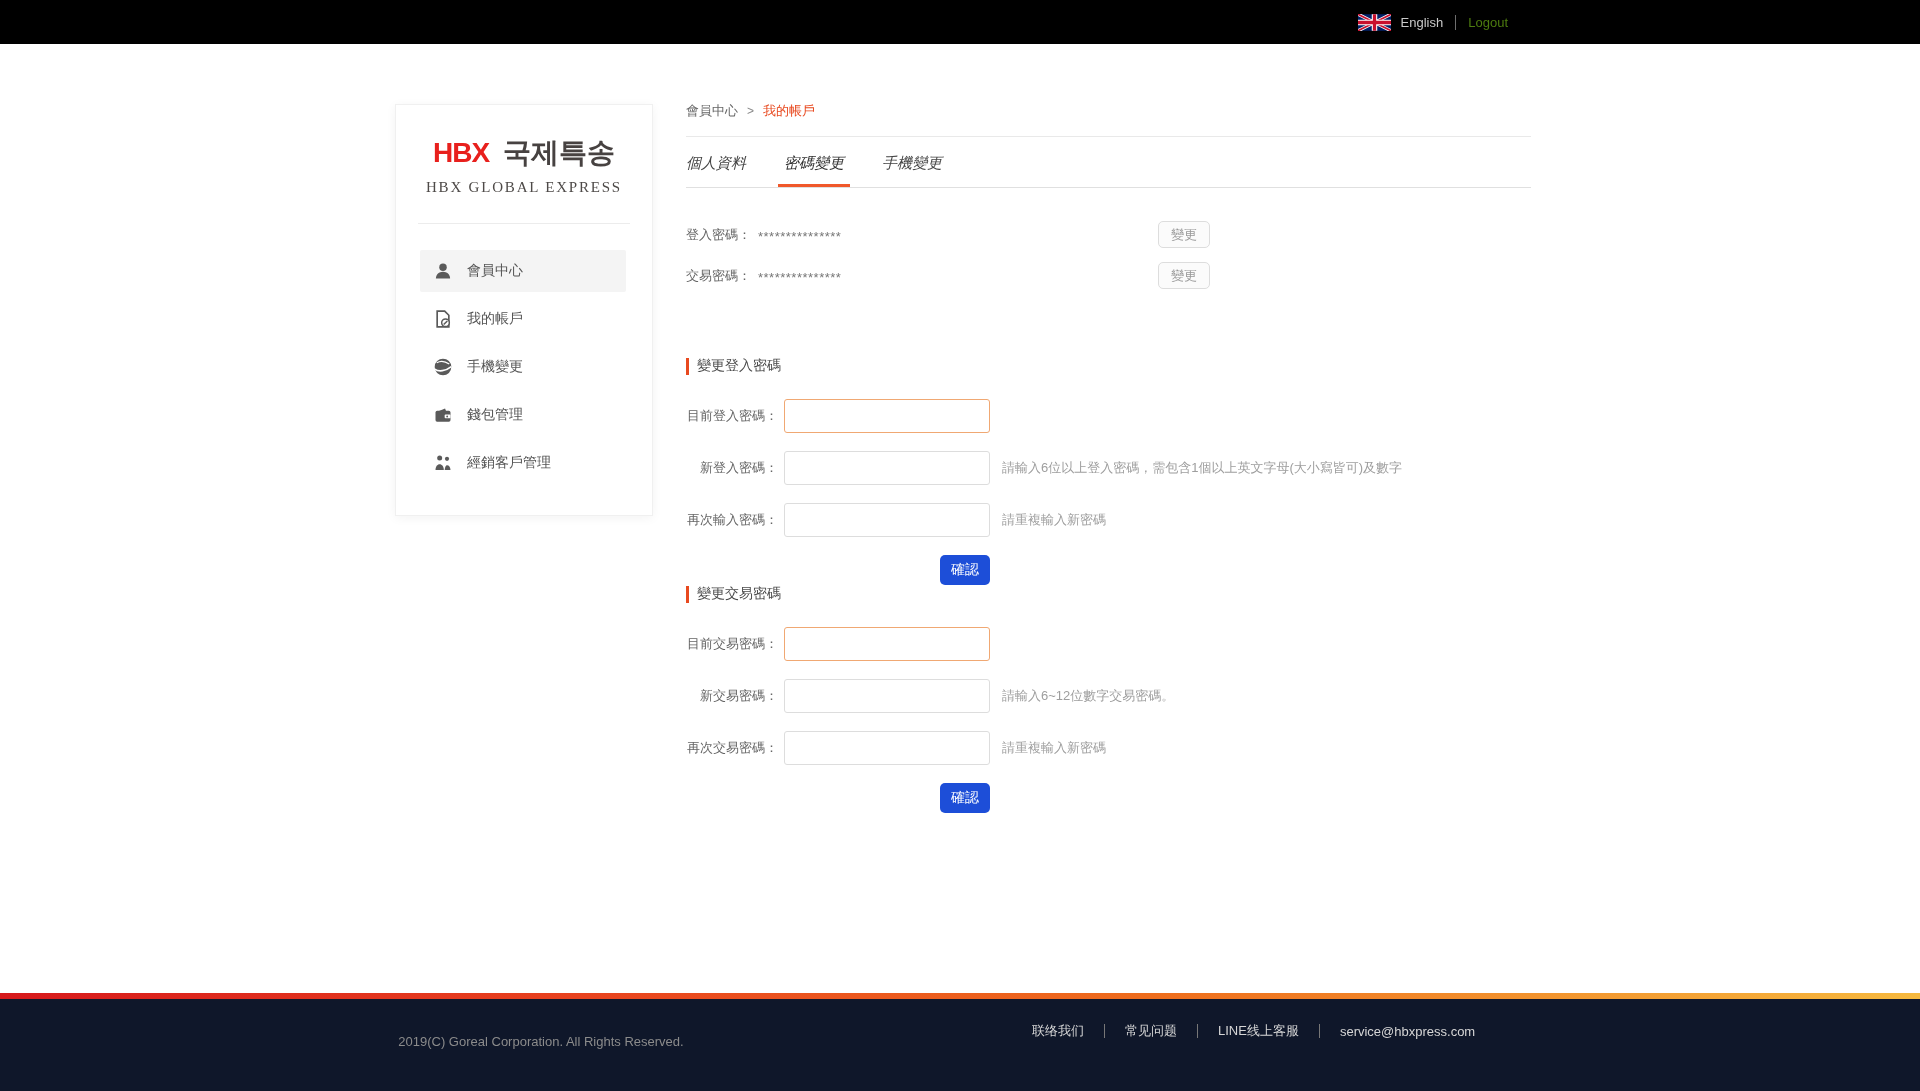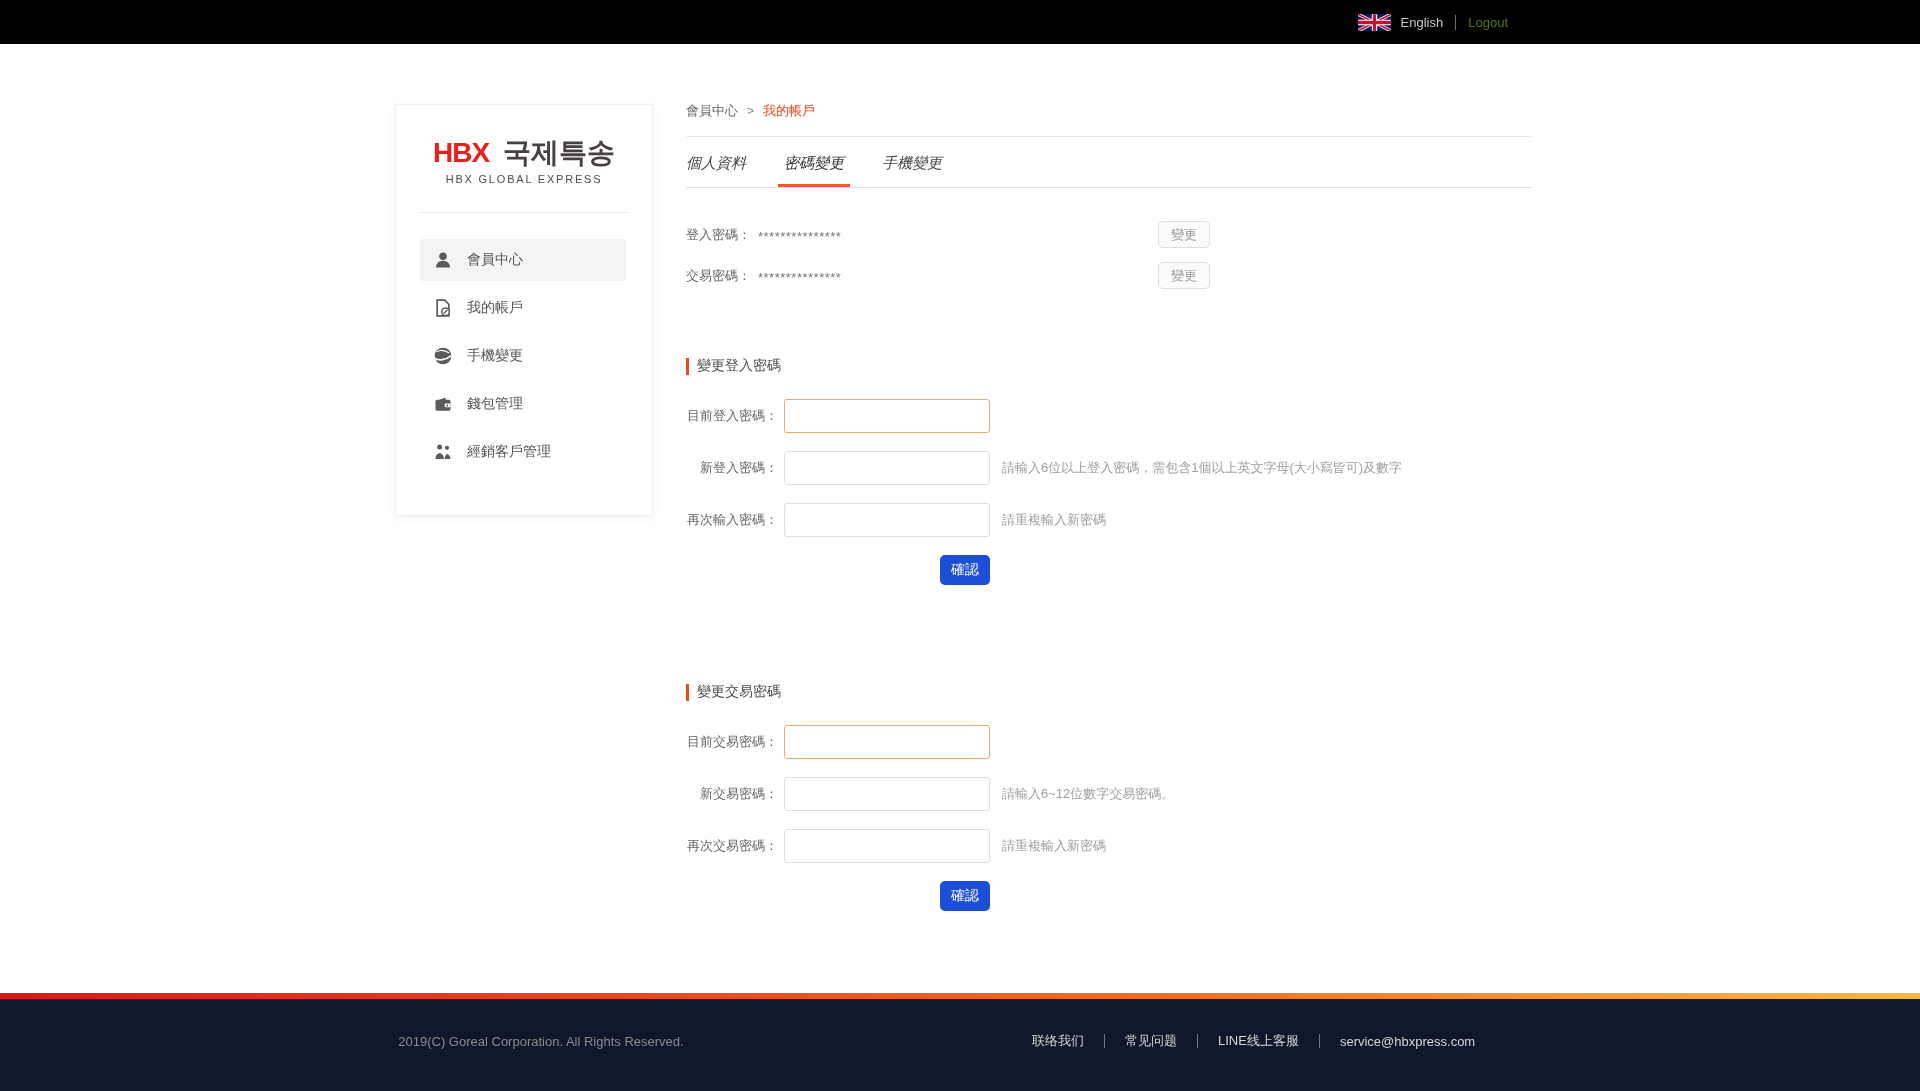--- a/index.html
+++ b/index.html
@@ -26,21 +26,21 @@
   
   .sidebar {
     position:absolute; left:395px; top:104px; width:258px; height:412px;
     background:#fff; border:1px solid #f0f0f0;
     box-shadow:0 2px 10px rgba(0,0,0,.05);
   }
   .logo-block { padding-top:34px; text-align:center; }
   .logo-line { font-size:28px; font-weight:800; line-height:1; white-space:nowrap; }
   .logo-red { color:#e8201d; letter-spacing:-1px; }
   .logo-kr { color:#474241; margin-left:14px; }
-  .logo-sub { margin-top:6px; font-size:11px; letter-spacing:1.8px; color:#4e4a48; }
+  .logo-sub { margin-top:12px; font-size:15px; letter-spacing:1.8px; color:#4e4a48;font-family:Liberation Serif, serif; }
   .side-divider { margin:27px 22px 0 22px; border-top:1px solid #ececec; }
   .menu { margin-top:26px; }
   .menu-item {
     display:flex; align-items:center; gap:14px;
     height:42px; margin:0 26px 6px 24px; padding-left:13px;
     border-radius:2px; font-size:14px; color:#555; cursor:pointer;
   }
   .menu-item.active { background:#f4f4f4; }
   .mi-icon { width:20px; height:20px; display:block; flex:none; }
 
@@ -64,21 +64,21 @@
   .sum-value { color:#777; letter-spacing:.5px; padding-top:3px; }
   .sum-btn {
     position:absolute; left:472px; top:0;
     width:52px; height:27px;
     background:#fbfbfb; border:1px solid #ddd; border-radius:5px;
     color:#999; font-size:13px;
     display:flex; align-items:center; justify-content:center; cursor:pointer;
   }
 
   .form-section.login { margin-top:67px; }
-  .form-section.trade { margin-top:98px; }
+  .form-section.trade { }
   .sec-header { display:flex; align-items:center; gap:8px; }
   .sec-bar { width:3px; height:17px; background:#e8491f; flex:none; }
   .sec-title { font-size:14px; color:#4a4a4a; }
   .field-row { display:flex; align-items:center; margin-bottom:18px; }
   .field-row.first { margin-top:24px; }
   .f-label { width:92px; text-align:right; font-size:13px; color:#666; flex:none; }
   .f-input {
     margin-left:6px; width:206px; height:34px;
     border:1px solid #ddd; border-radius:3px;
     padding:0 8px; font-size:13px; color:#444; outline:none;
@@ -98,21 +98,21 @@
   
   .footer-grad {
     position:absolute; left:0; top:993px; width:1920px; height:6px;
     background:linear-gradient(90deg,#d6191c 0%,#e8431f 30%,#ee6d1d 60%,#f6b93f 100%);
   }
   .footer-black { position:absolute; left:0; top:999px; width:1920px; height:92px; background:#0f172a; }
   .copyright {
     position:absolute; left:395px; top:35px; width:292px;
     text-align:center; font-size:13px; color:#8b8b8b;
   }
-  .footer-links { position:absolute; left:1032px; top:33px; display:flex; align-items:center; }
+  .footer-links { position:absolute; left:1032px; top:23px; display:flex; align-items:center; }
   .f-link { font-size:13px; color:#d6d6d6; cursor:pointer; white-space:nowrap; }
   .fl-div { width:1px; height:14px; background:#777; margin:0 20px; }
 </style>
 </head>
 <body>
 
 <header class="topbar">
   <svg class="flag" viewBox="0 0 60 30">
     <rect width="60" height="30" fill="#012169"></rect>
     <path d="M0,0 L60,30 M60,0 L0,30" stroke="#fff" stroke-width="6"></path>

